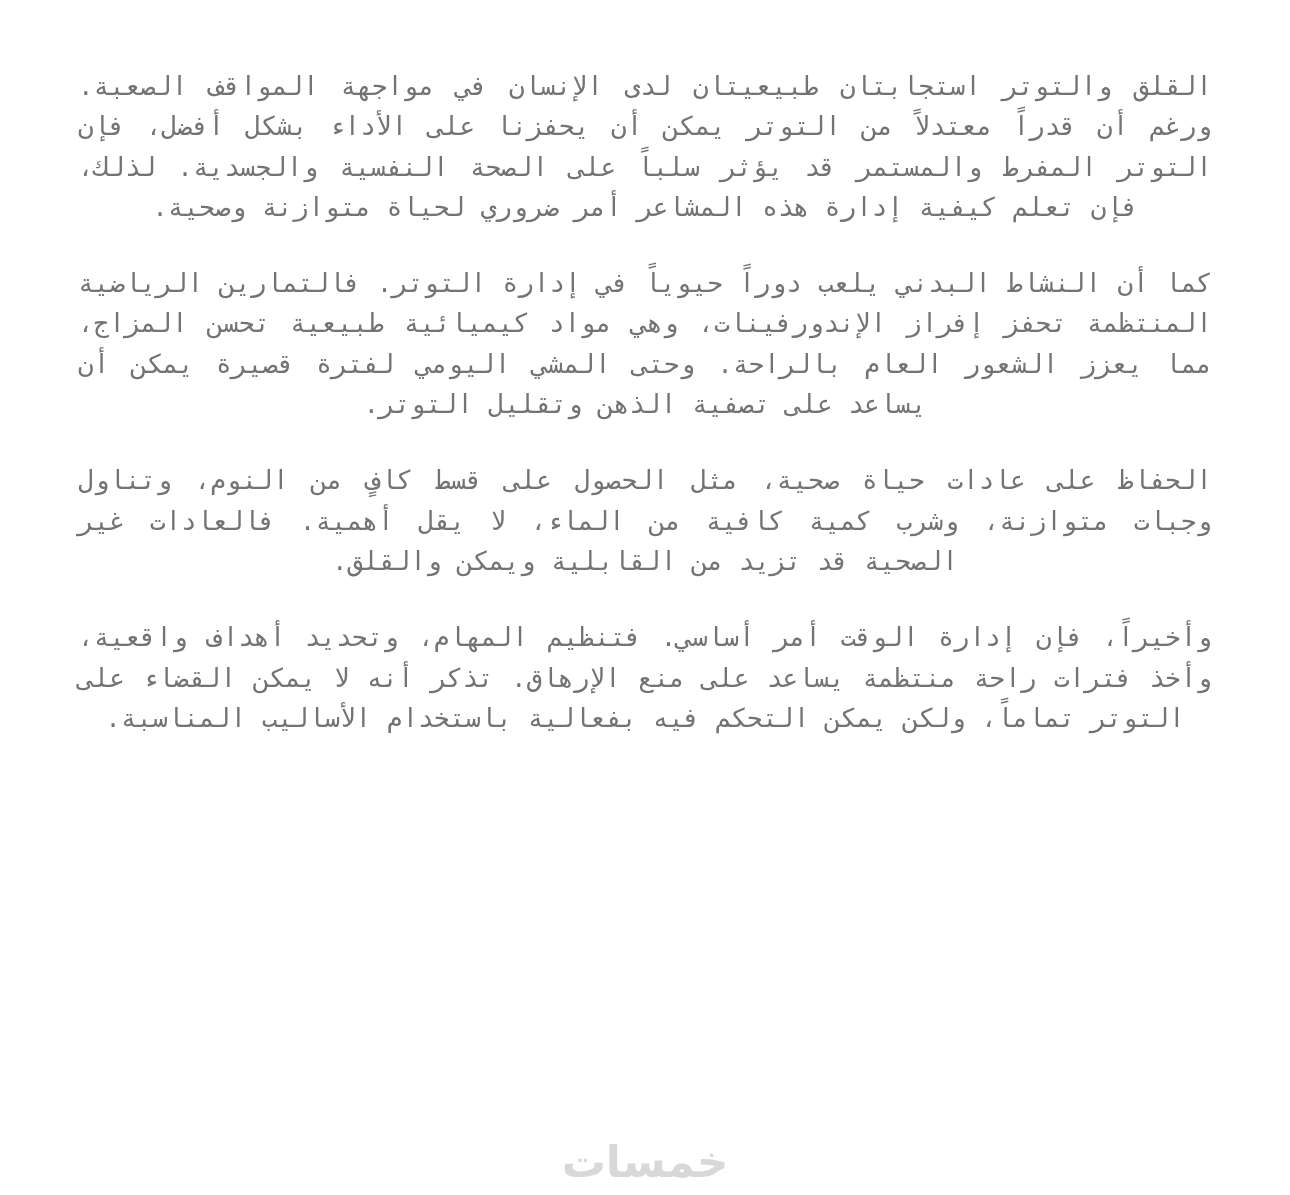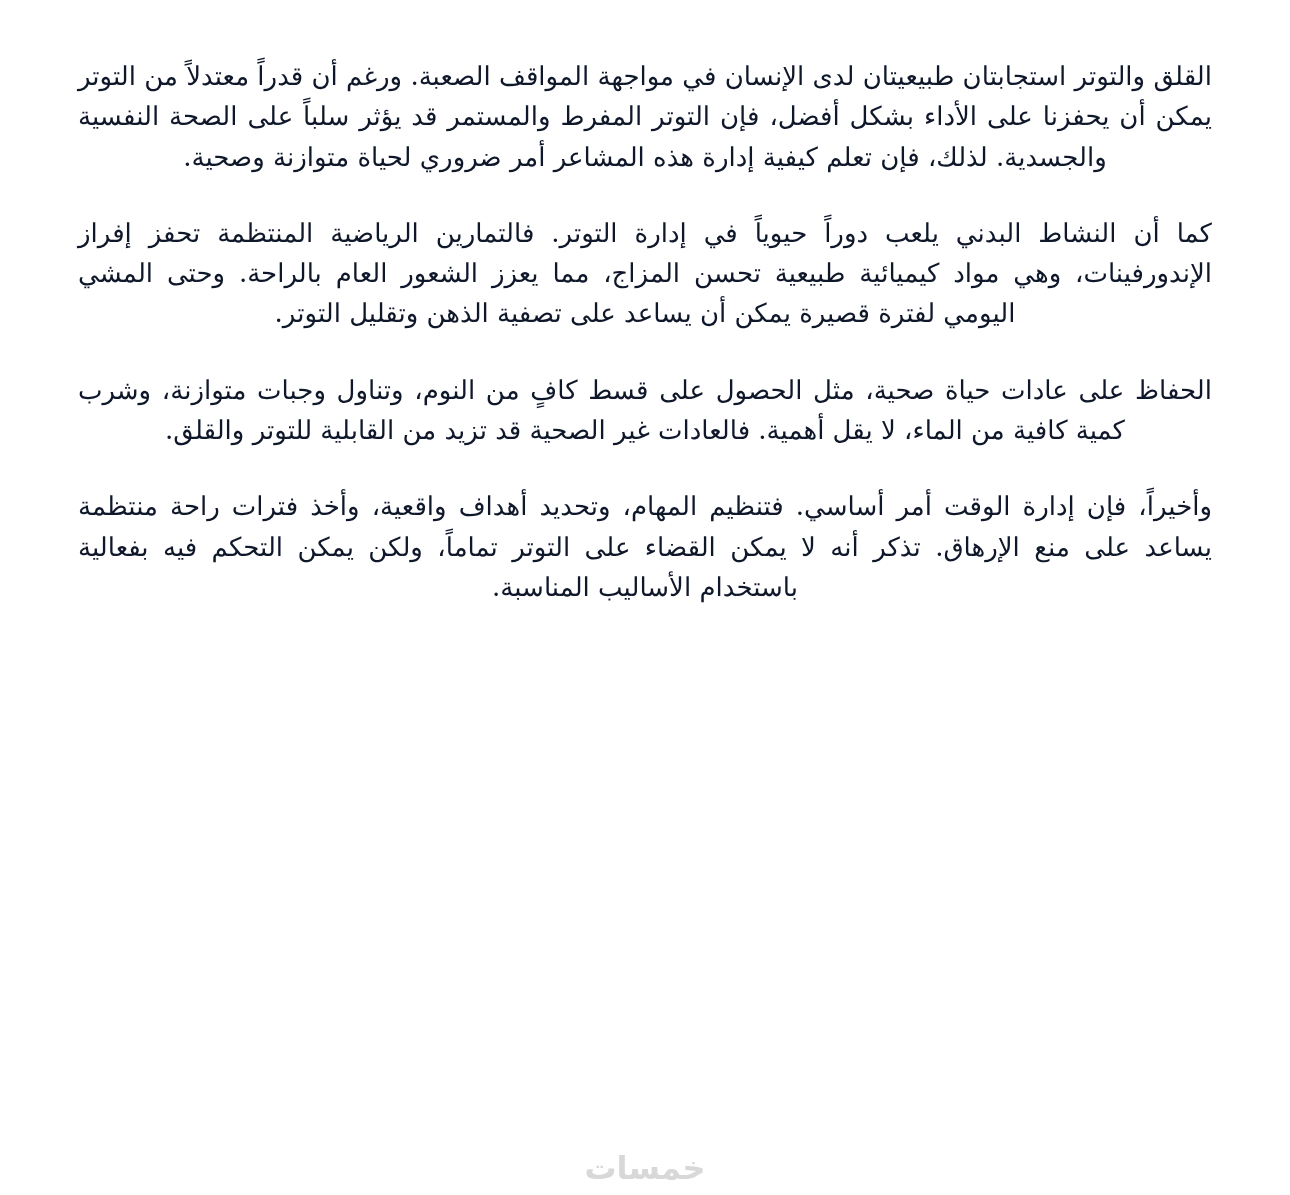--- a/index.html
+++ b/index.html
@@ -27,46 +27,47 @@
     font-weight: bold;
     font-style: italic;
     text-align: center;
     margin: 20px 0 52px 0;
     color: #223155;
     letter-spacing: 0;
   }
   .body-text p {
     font-size: 26px;
     line-height: 1.55;
-    margin: 4px 0 36px 0;
+    margin: 16px 0 36px 0;
     text-align: justify;
     text-align-last: center;
-    color: #0f172a;
+    color: #737373;
+    font-family: Liberation Mono, monospace;
   }
   .watermark {
     position: absolute;
     bottom: 8px;
     left: 0;
     right: 0;
     text-align: center;
-    font-size: 32px;
+    font-size: 44px;
     font-weight: bold;
     color: #d8d8d8;
     font-family: "DejaVu Sans", "Liberation Sans", sans-serif;
     user-select: none;
   }
 </style>
 </head>
 <body>
 
 <div class="page">
 
 
   <div class="body-text">
     <p>القلق والتوتر استجابتان طبيعيتان لدى الإنسان في مواجهة المواقف الصعبة. ورغم أن قدراً معتدلاً من التوتر يمكن أن يحفزنا على الأداء بشكل أفضل، فإن التوتر المفرط والمستمر قد يؤثر سلباً على الصحة النفسية والجسدية. لذلك، فإن تعلم كيفية إدارة هذه المشاعر أمر ضروري لحياة متوازنة وصحية.</p>
     <p>كما أن النشاط البدني يلعب دوراً حيوياً في إدارة التوتر. فالتمارين الرياضية المنتظمة تحفز إفراز الإندورفينات، وهي مواد كيميائية طبيعية تحسن المزاج، مما يعزز الشعور العام بالراحة. وحتى المشي اليومي لفترة قصيرة يمكن أن يساعد على تصفية الذهن وتقليل التوتر.</p>
-    <p>الحفاظ على عادات حياة صحية، مثل الحصول على قسط كافٍ من النوم، وتناول وجبات متوازنة، وشرب كمية كافية من الماء، لا يقل أهمية. فالعادات غير الصحية قد تزيد من القابلية للتوتر والقلق.</p>
+    <p>الحفاظ على عادات حياة صحية، مثل الحصول على قسط كافٍ من النوم، وتناول وجبات متوازنة، وشرب كمية كافية من الماء، لا يقل أهمية. فالعادات غير الصحية قد تزيد من القابلية ويمكن والقلق.</p>
     <p>وأخيراً، فإن إدارة الوقت أمر أساسي. فتنظيم المهام، وتحديد أهداف واقعية، وأخذ فترات راحة منتظمة يساعد على منع الإرهاق. تذكر أنه لا يمكن القضاء على التوتر تماماً، ولكن يمكن التحكم فيه بفعالية باستخدام الأساليب المناسبة.</p>
   </div>
 
   <div class="watermark">خمسات</div>
 
 </div>
 
 </body></html>

